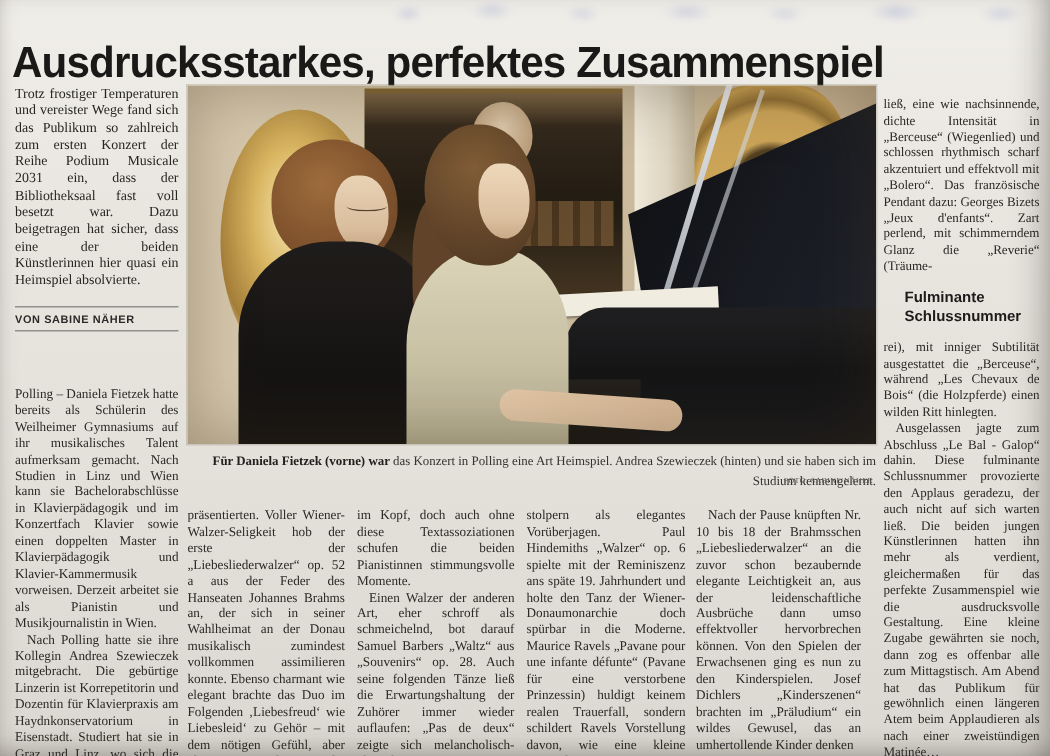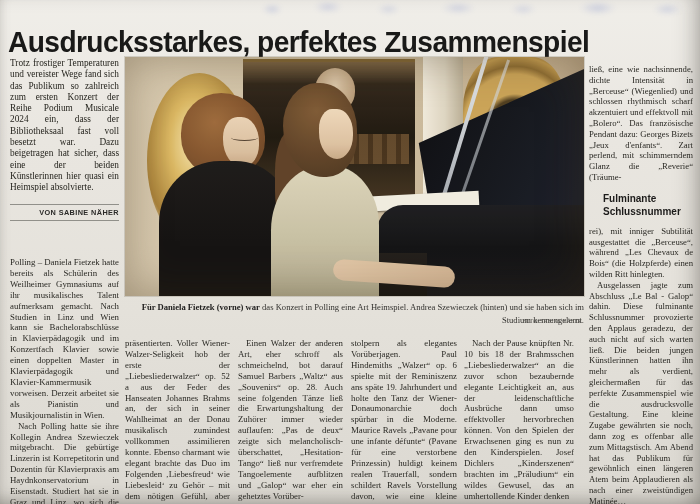--- a/index.html
+++ b/index.html
@@ -18,21 +18,21 @@
           radial-gradient(18px 7px at 62% 60%, rgba(88,108,190,.4), transparent 70%),
           radial-gradient(26px 9px at 78% 55%, rgba(88,108,190,.5), transparent 70%),
           radial-gradient(20px 8px at 93% 60%, rgba(88,108,190,.45), transparent 70%);}
   .headline{position:absolute;left:8px;top:7px;width:600px;font-family:"Liberation Sans",sans-serif;
             font-weight:bold;font-size:29px;letter-spacing:-0.6px;color:#191918;white-space:nowrap;
             transform:scaleX(.97);transform-origin:left top;}
   .lead{position:absolute;left:10px;top:58px;width:109px;font-size:9.3px;line-height:11.3px;
         text-align:justify;color:#26251f;}
   .byline{position:absolute;left:10px;top:204px;width:109px;border-top:1px solid #91908a;border-bottom:1px solid #91908a;
           padding:3px 0 3px 0;font-family:"Liberation Sans",sans-serif;font-size:7.3px;font-weight:bold;
-          letter-spacing:.4px;color:#2b2a28;text-align:right;}
+          letter-spacing:.4px;color:#2b2a28;}
   .bodycol{position:absolute;font-size:8.8px;line-height:10.9px;text-align:justify;color:#2a2924;overflow:hidden;}
   .bodycol p{margin:0;}
   .bodycol p.ind{text-indent:8px;}
   .col1{left:10px;top:229px;width:109px;height:275px;margin-top:28px;}
   .col2{left:125px;top:338px;width:105px;height:166px;}
   .col3{left:238px;top:338px;width:105px;height:166px;}
   .col4{left:351px;top:338px;width:106px;height:166px;}
   .col5{left:464px;top:338px;width:110px;height:166px;}
   .col6{left:589px;top:64px;width:104px;height:447px;font-size:8.7px;line-height:10.8px;}
   .subhead{font-family:"Liberation Sans",sans-serif;font-weight:bold;font-size:10px;line-height:13px;
@@ -92,21 +92,21 @@
   .credit{position:absolute;right:2px;top:14px;font-size:5.2px;letter-spacing:.3px;color:#5c5a55;}
 </style>
 </head>
 <body>
 
 <div class="page">
   <div class="bleed"></div>
 
   <h1 class="headline">Ausdrucksstarkes, perfektes Zusammenspiel</h1>
 
-  <div class="lead">Trotz frostiger Temperaturen und vereister Wege fand sich das Publikum so zahlreich zum ersten Konzert der Reihe Podium Musicale 2024 ein, dass der Bibliotheksaal fast voll besetzt war. Dazu beigetragen hat sicher, dass eine der beiden Künstlerinnen hier quasi ein Heimspiel absolvierte.</div>
+  <div class="lead">Trotz frostiger Temperaturen und vereister Wege fand sich das Publikum so zahlreich zum ersten Konzert der Reihe Podium Musicale 2031 ein, dass der Bibliotheksaal fast voll besetzt war. Dazu beigetragen hat sicher, dass eine der beiden Künstlerinnen hier quasi ein Heimspiel absolvierte.</div>
 
   <div class="byline">VON SABINE NÄHER</div>
 
   <div class="bodycol col1">
     <p>Polling – Daniela Fietzek hatte bereits als Schülerin des Weilheimer Gymnasiums auf ihr musikalisches Talent aufmerksam gemacht. Nach Studien in Linz und Wien kann sie Bachelorabschlüsse in Klavierpädagogik und im Konzertfach Klavier sowie einen doppelten Master in Klavierpädagogik und Klavier-Kammermusik vorweisen. Derzeit arbeitet sie als Pianistin und Musikjournalistin in Wien.</p>
     <p class="ind">Nach Polling hatte sie ihre Kollegin Andrea Szewieczek mitgebracht. Die gebürtige Linzerin ist Korrepetitorin und Dozentin für Klavierpraxis am Haydnkonservatorium in Eisenstadt. Studiert hat sie in Graz und Linz, wo sich die beiden Pianistinnen kennenlernten und beschlossen, als Klavierduo zu musizieren.</p>
 
   </div>
 
   <div class="photo">
@@ -139,20 +139,21 @@
 
   <div class="caption">
     <b>Für Daniela Fietzek (vorne) war</b><span> das Konzert in Polling eine Art Heimspiel. Andrea Szewieczek (hinten) und sie haben sich im Studium kennengelernt.</span>
     <span class="credit">FOTO: SABINE NÄHER</span>
   </div>
 
   <div class="bodycol col2">
     <p>präsentierten. Voller Wiener-Walzer-Seligkeit hob der erste der „Liebesliederwalzer“ op. 52 a aus der Feder des Hanseaten Johannes Brahms an, der sich in seiner Wahlheimat an der Donau musikalisch zumindest vollkommen assimilieren konnte. Ebenso charmant wie elegant brachte das Duo im Folgenden ‚Liebesfreud‘ wie Liebesleid‘ zu Gehör – mit dem nötigen Gefühl, aber ohne Sentimentalität. Wer die Originalversion für vier Singstimmen und Klavier kennt, hatte zwangsläufig immer auch die Texte</p>
   </div>
   <div class="bodycol col3">
+    <p>im Kopf, doch auch ohne diese Textassoziationen schufen die beiden Pianistinnen stimmungsvolle Momente.</p>
     <p class="ind">Einen Walzer der anderen Art, eher schroff als schmeichelnd, bot darauf Samuel Barbers „Waltz“ aus „Souvenirs“ op. 28. Auch seine folgenden Tänze ließ die Erwartungshaltung der Zuhörer immer wieder auflaufen: „Pas de deux“ zeigte sich melancholisch-überschattet, „Hesitation-Tango“ ließ nur verfremdete Tangoelemente aufblitzen und „Galop“ war eher ein gehetztes Vorüber-</p>
   </div>
   <div class="bodycol col4">
     <p>stolpern als elegantes Vorüberjagen. Paul Hindemiths „Walzer“ op. 6 spielte mit der Reminiszenz ans späte 19. Jahrhundert und holte den Tanz der Wiener-Donaumonarchie doch spürbar in die Moderne. Maurice Ravels „Pavane pour une infante défunte“ (Pavane für eine verstorbene Prinzessin) huldigt keinem realen Trauerfall, sondern schildert Ravels Vorstellung davon, wie eine kleine spanische Prinzessin, etwa auf Gemälden von Velázquez zu sehen, eine Pavane getanzt haben mag. Die Musik</p>
   </div>
   <div class="bodycol col5">
     <p class="ind">Nach der Pause knüpften Nr. 10 bis 18 der Brahmsschen „Liebesliederwalzer“ an die zuvor schon bezaubernde elegante Leichtigkeit an, aus der leidenschaftliche Ausbrüche dann umso effektvoller hervorbrechen können. Von den Spielen der Erwachsenen ging es nun zu den Kinderspielen. Josef Dichlers „Kinderszenen“ brachten im „Präludium“ ein wildes Gewusel, das an umhertollende Kinder denken</p>
   </div>
 
   <div class="bodycol col6">

